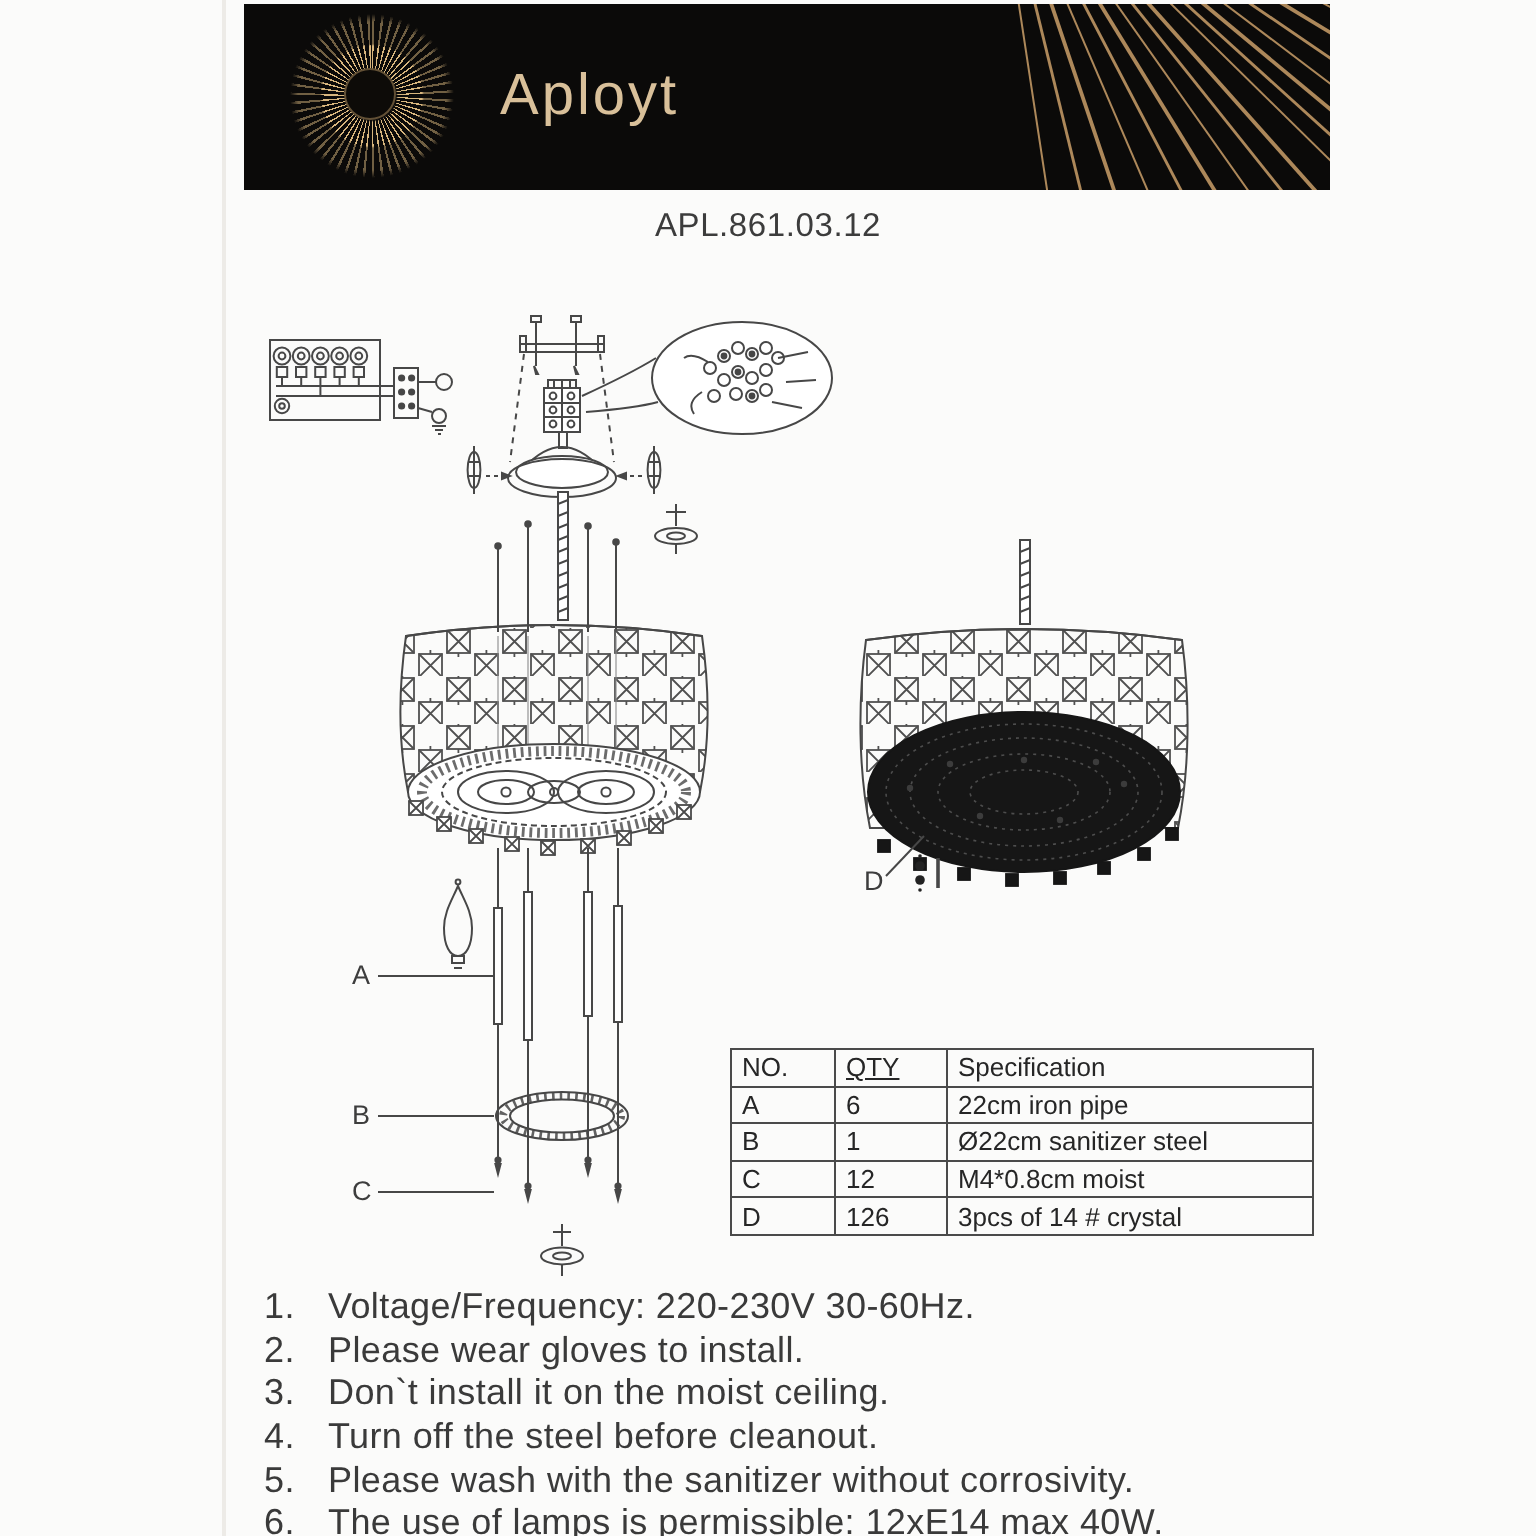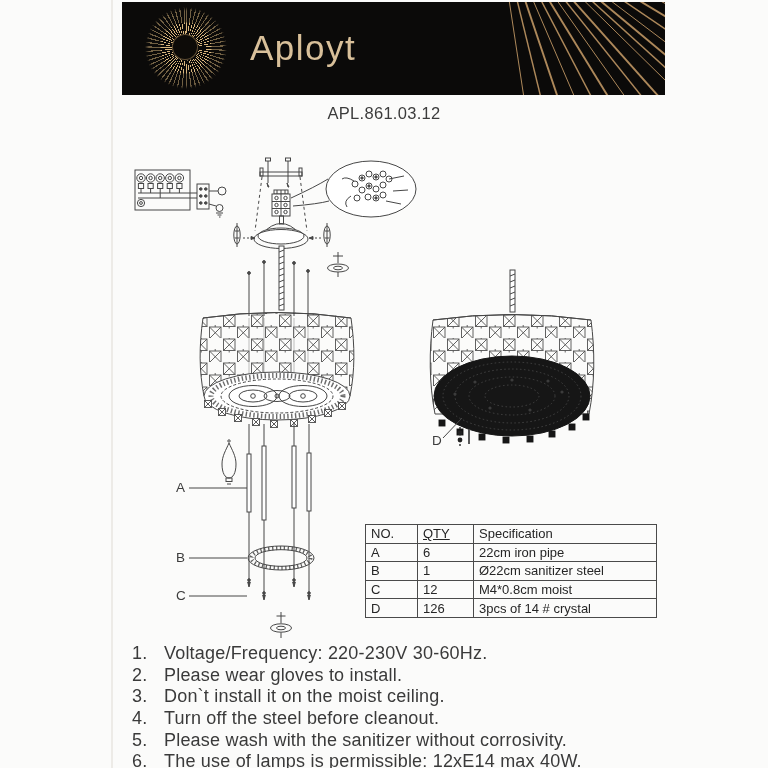--- a/index.html
+++ b/index.html
@@ -7,21 +7,21 @@
   .page-edge{position:absolute;left:111px;top:0;width:2px;height:768px;background:#edebe7;}
   
   .banner{position:absolute;left:122px;top:2px;width:543px;height:93px;background:#0b0a09;overflow:hidden;}
   .logo{position:absolute;left:21px;top:3px;width:86px;height:86px;}
   .logo-rays{position:absolute;inset:0;border-radius:50%;
     background:repeating-conic-gradient(#d8b67e 0deg 1.9deg, transparent 1.9deg 6.6deg);
     -webkit-mask:radial-gradient(circle,transparent 0 12px,#000 13px 25px,rgba(0,0,0,.5) 26px 37px,transparent 41px);
     mask:radial-gradient(circle,transparent 0 12px,#000 13px 25px,rgba(0,0,0,.5) 26px 37px,transparent 41px);}
   .logo-core{position:absolute;left:29px;top:29px;width:26px;height:26px;border-radius:50%;
     background:#0d0b08;border:1px solid rgba(201,163,108,.45);box-sizing:border-box;}
-  .brand{position:absolute;left:128px;top:27px;font-size:35px;line-height:38px;color:#d9c09a;
+  .brand{position:absolute;left:128px;top:27px;font-size:29px;line-height:38px;color:#d9c09a;
     letter-spacing:1.5px;font-weight:400;}
   .corner-rays{position:absolute;left:0;top:0;width:543px;height:93px;}
   
   .title-block{position:absolute;left:0;top:101px;width:768px;text-align:center;color:#3c3c3c;}
   .title-line1{font-size:17.5px;letter-spacing:.3px;}
   .title-line2{font-size:16.5px;margin-top:3px;letter-spacing:.3px;}
   
   .diagram{position:absolute;left:110px;top:146px;}
   .diagram svg text{font-family:"Liberation Sans",sans-serif;}
   

